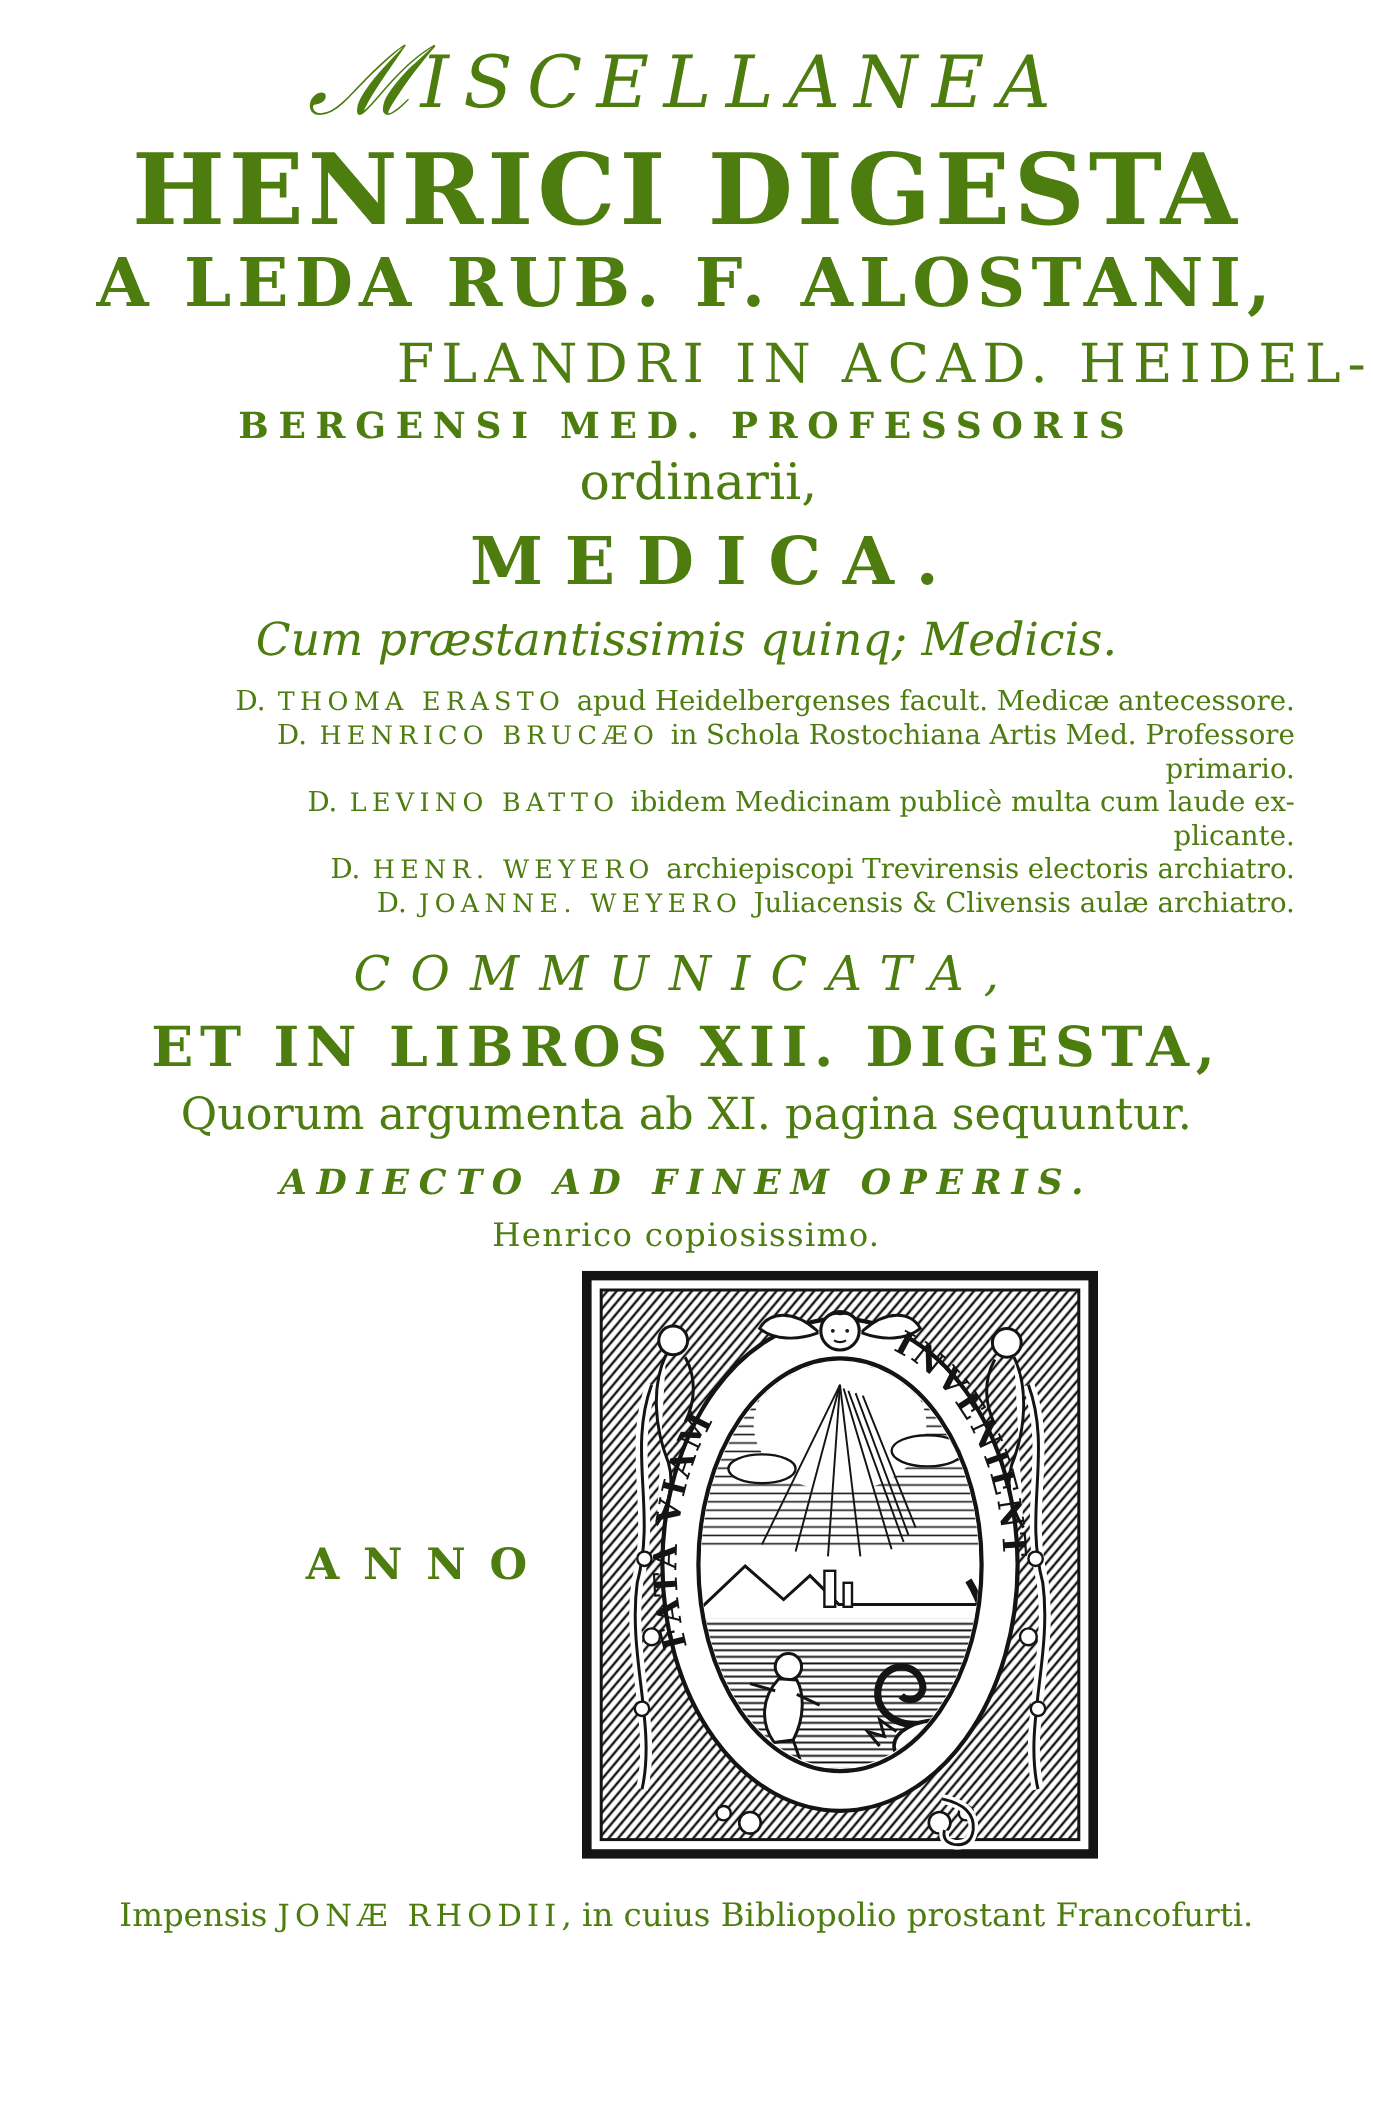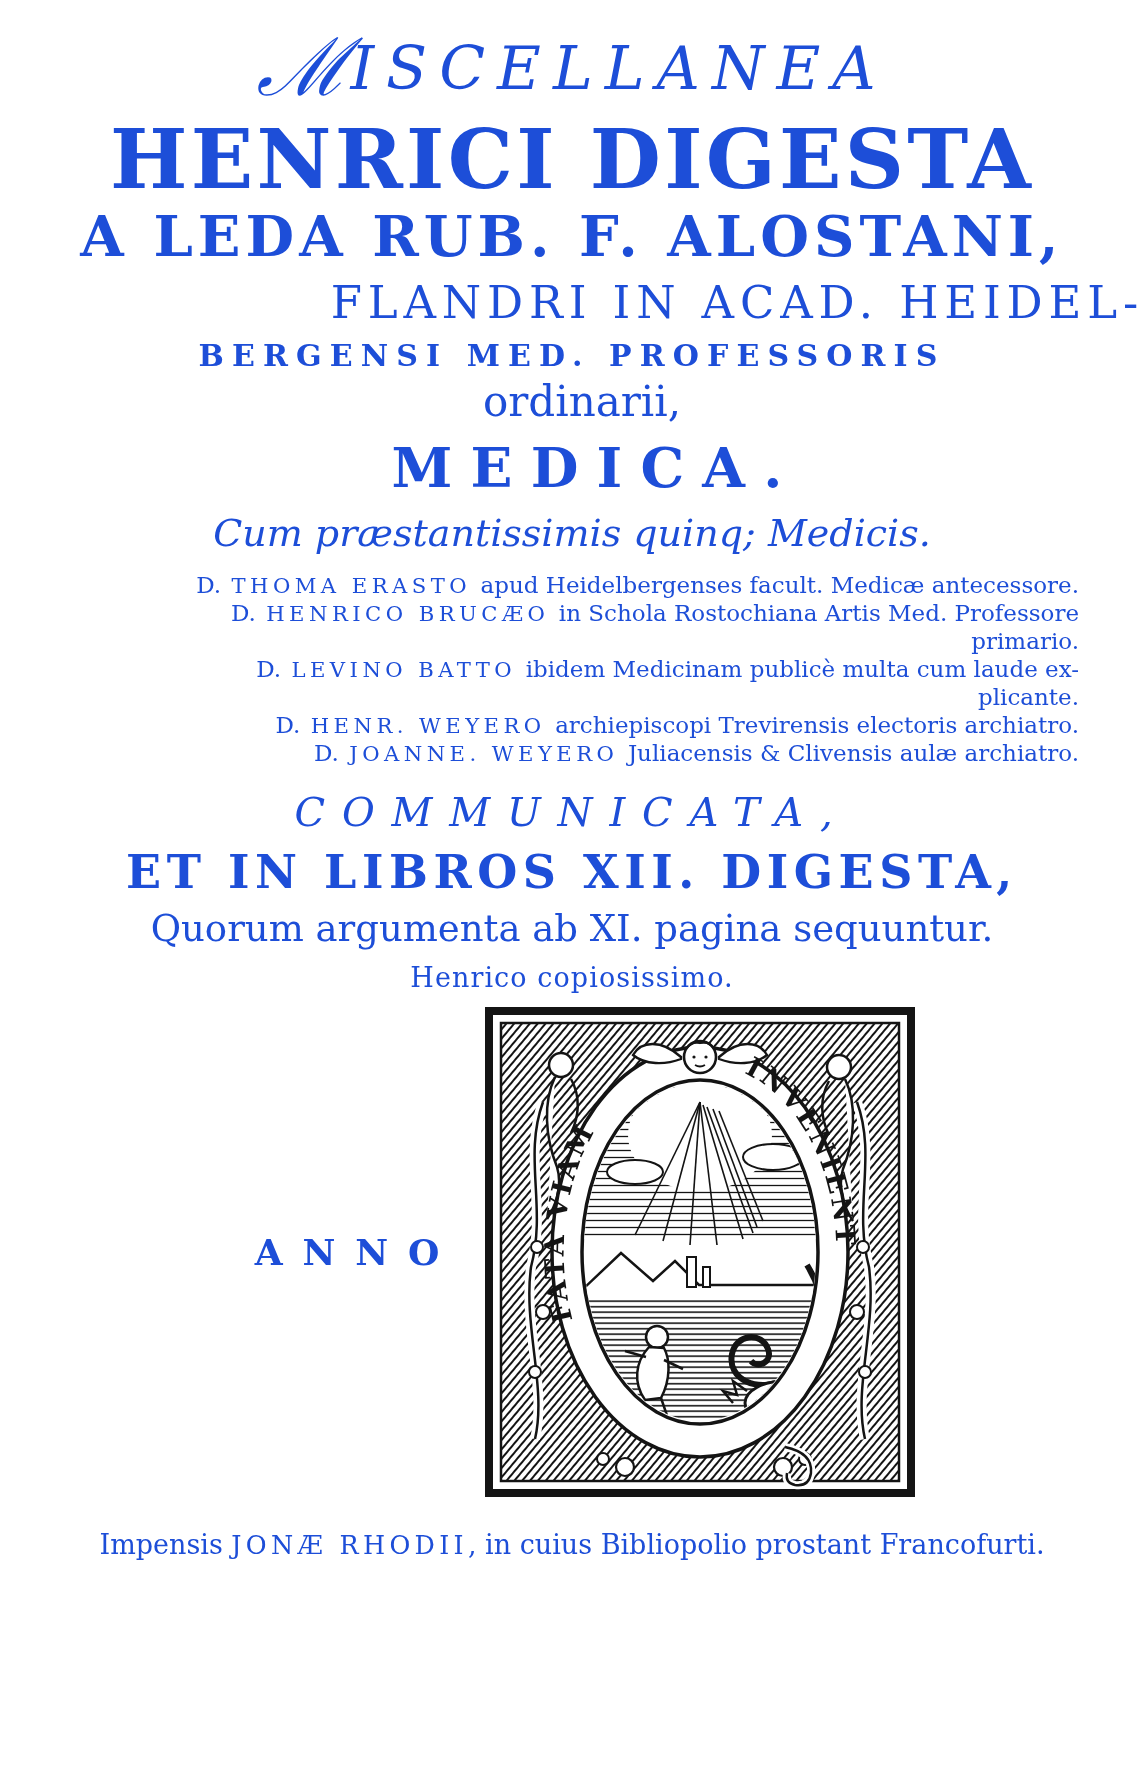--- a/index.html
+++ b/index.html
@@ -1,21 +1,21 @@
 <!DOCTYPE html>
 <html><head>
 <meta charset="utf-8">
 <style>
   html,body { margin:0; padding:0; background:#ffffff; }
   .page {
     position:relative;
     width:1144px; height:1731px;
     margin:0 auto;
     background:#ffffff;
-    color:#1d4ed8;
+    color:#4d7c0f;
     font-family:"DejaVu Serif","Liberation Serif",serif;
     text-align:center;
     overflow:hidden;
   }
   .t1 { margin:24px 0 0; font-size:60px; font-style:italic; font-weight:400; letter-spacing:0.20em; line-height:1.1; white-space:nowrap; }
   .t1-initial { font-size:80px; font-style:italic; letter-spacing:0.02em; vertical-align:-6px; }
   .t2 { margin:4px 0 0; font-size:82px; font-weight:700; letter-spacing:0.04em; line-height:1.05; white-space:nowrap; }
   .t3 { margin:4px 0 0; font-size:56px; font-weight:700; letter-spacing:0.09em; line-height:1.1; white-space:nowrap; }
   .t4 { margin:10px 0 0; font-size:45px; font-weight:400; letter-spacing:0.13em; line-height:1.1; white-space:nowrap;text-align:right; }
   .t5 { margin:12px 0 0; font-size:30px; font-weight:700; letter-spacing:0.27em; line-height:1.1; white-space:nowrap; }
@@ -62,20 +62,21 @@
     <li class="indent"><span class="ds">primario.</span></li>
     <li><span class="pfx">D.</span><span class="nm">Levino Batto</span><span class="ds">ibidem Medicinam publicè multa cum laude ex-</span></li>
     <li class="indent"><span class="ds">plicante.</span></li>
     <li><span class="pfx">D.</span><span class="nm">Henr. Weyero</span><span class="ds">archiepiscopi Trevirensis electoris archiatro.</span></li>
     <li><span class="pfx">D.</span><span class="nm">Joanne. Weyero</span><span class="ds">Juliacensis &amp; Clivensis aulæ archiatro.</span></li>
   </ul>
 
   <div class="communicata">COMMUNICATA,</div>
   <div class="libros">ET IN LIBROS XII. DIGESTA,</div>
   <div class="quorum">Quorum argumenta ab XI. pagina sequuntur.</div>
+  <div class="adiecto">ADIECTO AD FINEM OPERIS.</div>
   <div class="indice">Henrico copiosissimo.</div>
 
   <div class="emblem-row">
     <div class="anno">ANNO</div>
 
     <svg class="emblem-svg" width="430" height="490" viewBox="0 0 430 490" xmlns="http://www.w3.org/2000/svg">
       <defs>
         <pattern id="hatch" width="6" height="6" patternUnits="userSpaceOnUse" patternTransform="rotate(40)">
           <rect width="6" height="6" fill="#ffffff"></rect>
           <line x1="3" y1="0" x2="3" y2="6" stroke="#141414" stroke-width="2"></line>

